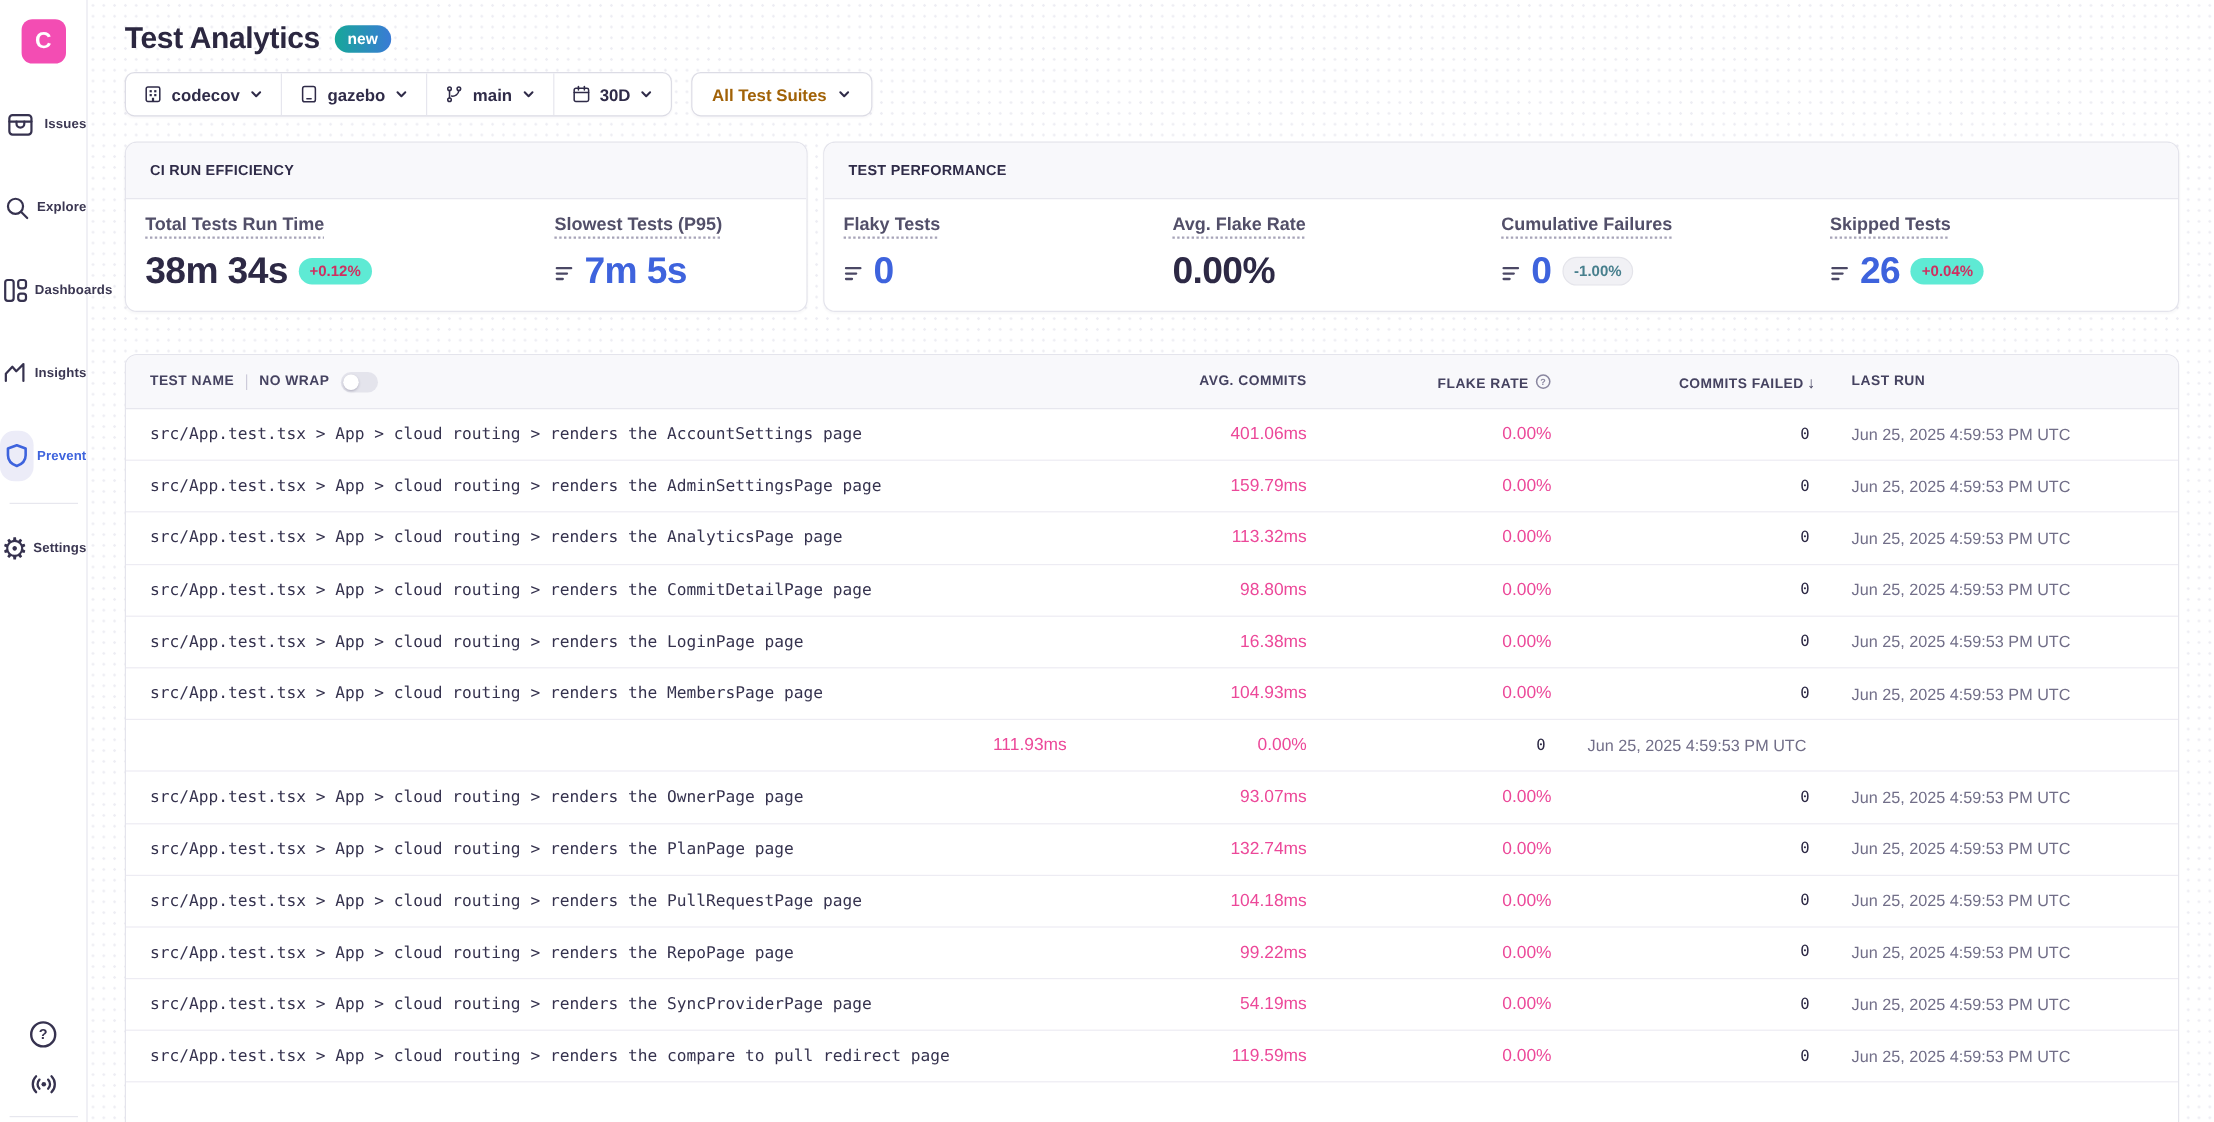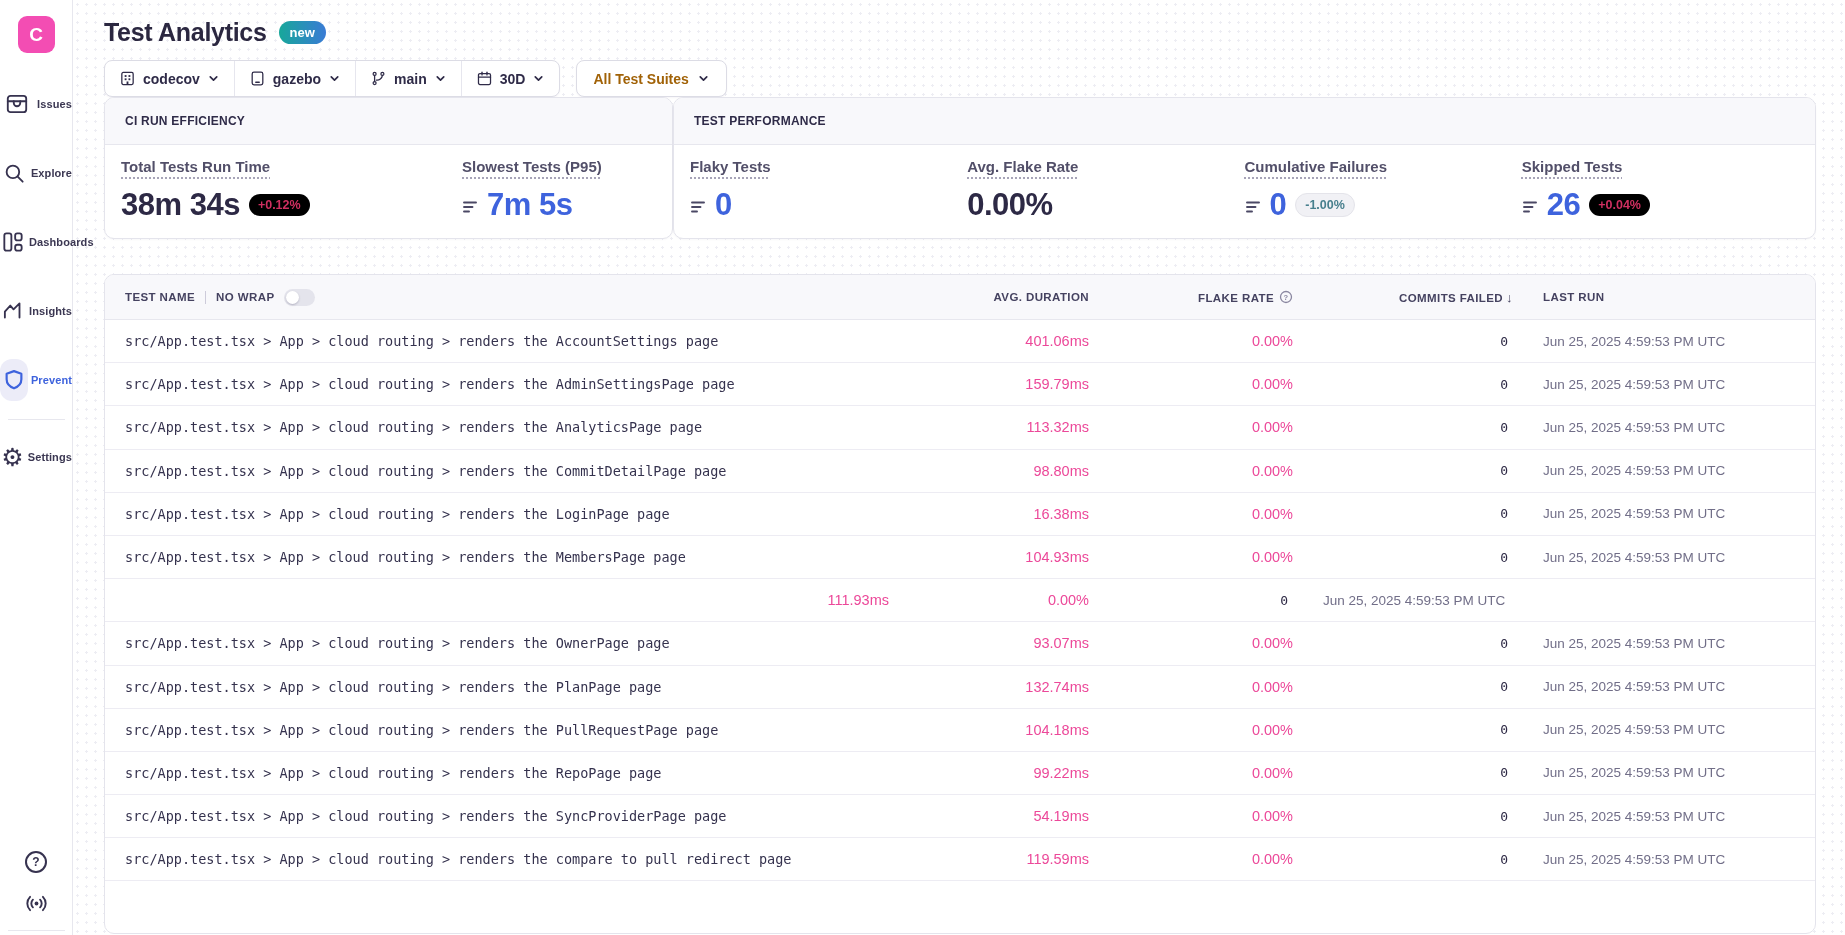--- a/index.html
+++ b/index.html
@@ -39,37 +39,37 @@
   .filter-row { margin-top:13px; display:flex; gap:16px; }
   .filter-group { display:flex; background:#fff; border:1px solid #dcdce5; border-radius:8px; height:37px;
     box-shadow:0 1px 2px rgba(40,36,70,.04); overflow:hidden; }
   .filter-seg { display:flex; align-items:center; gap:7px; padding:0 14px; font-size:14px; font-weight:700; color:#2f2b48; cursor:pointer; }
   .filter-seg + .filter-seg { border-left:1px solid #e6e6ee; }
   .suites-btn { display:flex; align-items:center; gap:8px; background:#fff; border:1px solid #dcdce5; border-radius:8px;
     height:37px; padding:0 16px; font-size:14px; font-weight:700; color:#a16207; cursor:pointer;
     box-shadow:0 1px 2px rgba(40,36,70,.04); font-family:inherit; }
 
   
-  .panels { display:flex; }
+  .panels { margin-top:21px; display:flex; gap:13px; }
   .panel { background:#fff; border:1px solid #e4e4ec; border-radius:10px; height:142px; overflow:hidden;
     box-shadow:0 1px 2px rgba(40,36,70,.03); }
   .panel-ci { width:569px; flex:0 0 569px; }
   .panel-perf { flex:1; }
   .panel-head { height:47px; background:#f8f8fb; border-bottom:1px solid #e7e7ee; display:flex; align-items:center; padding:0 20px; }
   .panel-title { font-size:12px; font-weight:800; letter-spacing:.02em; color:#2f2b48; }
   .panel-body { display:grid; padding:13px 16px 0 16px; }
   .panel-ci .panel-body { grid-template-columns:341px 1fr; }
   .panel-perf .panel-body { grid-template-columns:repeat(4,1fr); }
   .stat-label { font-size:15px; font-weight:700; color:#524f69; width:max-content; cursor:pointer;
     text-decoration:underline dotted; text-decoration-color:#a7a4b8; text-decoration-thickness:2px; text-underline-offset:5px; }
   .stat-value-row { margin-top:11px; display:flex; align-items:center; gap:9px; }
   .stat-value { font-size:31px; font-weight:700; color:#2d2945; letter-spacing:-.5px; }
   .stat-value.blue { color:#3e63dd; }
   .pill { font-size:12.5px; font-weight:700; padding:4px 9px; border-radius:999px; white-space:nowrap; }
-  .pill.up { background:#000000; color:#cf2f60; }
+  .pill.up { background:#5eead4; color:#cf2f60; }
   .pill.down { background:#f1f1f5; color:#477f8d; border:1px solid #e4e4ea; }
   .bars-icon { flex:0 0 auto; margin-top:4px; }
 
   
   .table { margin-top:35px; background:#fff; border:1px solid #e4e4ec; border-radius:10px; overflow:hidden; height:660px; }
   .t-row { display:grid; grid-template-columns:1fr 200px 204px 220px 302px; align-items:center; }
   .t-head { height:45px; background:#f8f8fb; border-bottom:1px solid #e7e7ee;
     font-size:11.5px; font-weight:700; color:#454260; letter-spacing:.035em; }
   .t-head .cell, .t-body .cell { min-width:0; }
   .cell-name { padding-left:20px; display:flex; align-items:center; gap:10px; }
@@ -334,21 +334,21 @@
       <div class="t-row t-head">
         <div class="cell cell-name">
           <span>TEST NAME</span>
           <span class="head-sep"></span>
           <span>NO WRAP</span>
           <span class="toggle">
               <span class="knob"></span>
             </span>
         </div>
         <div class="cell cell-right">
-          <span>AVG. DURATION</span>
+          <span>AVG. COMMITS</span>
         </div>
         <div class="cell cell-right">
           <span>FLAKE RATE</span><svg class="q-icon" width="14" height="14" viewBox="0 0 14 14" fill="none" stroke="#8a87a0" stroke-width="1.3">
               <circle cx="7" cy="7" r="5.5"></circle>
               <text x="7" y="9.6" font-size="7.5" text-anchor="middle" font-weight="bold" fill="#8a87a0" stroke="none">?</text>
             </svg>
         </div>
         <div class="cell cell-right">
           <span>COMMITS FAILED</span><span class="sort-arrow">↓</span>
         </div>

